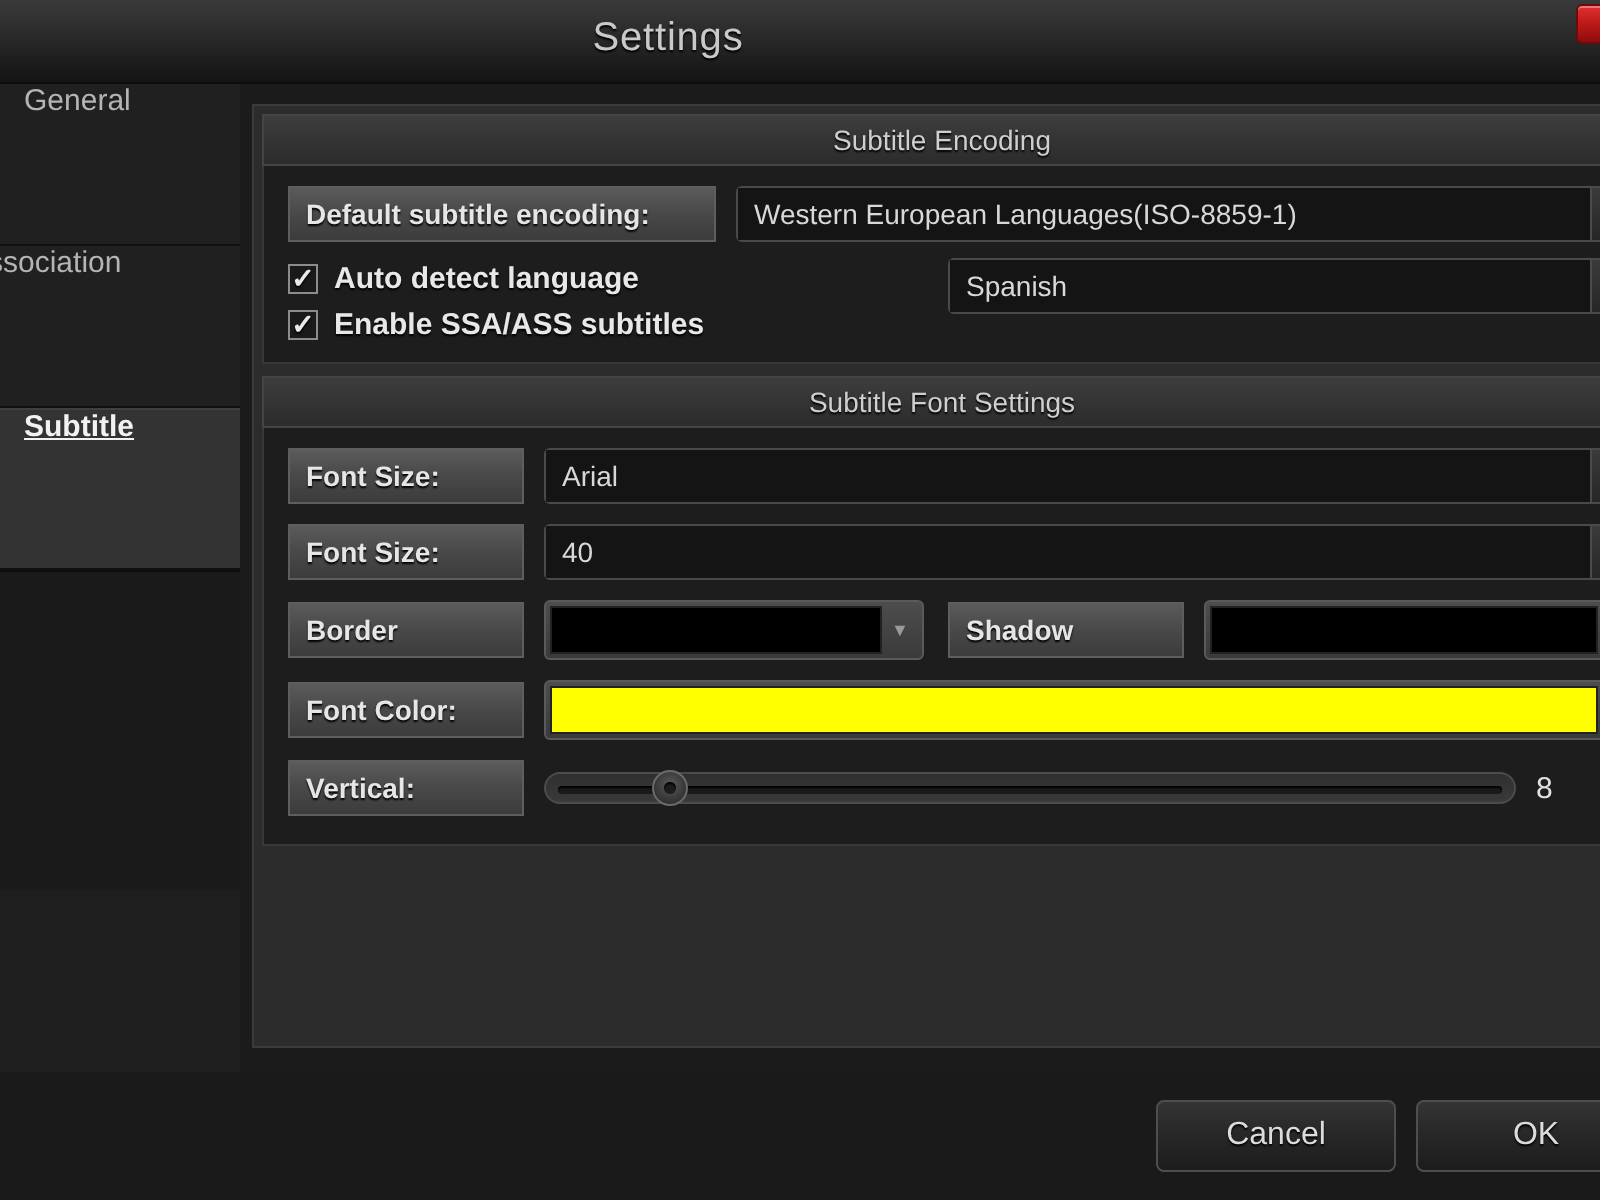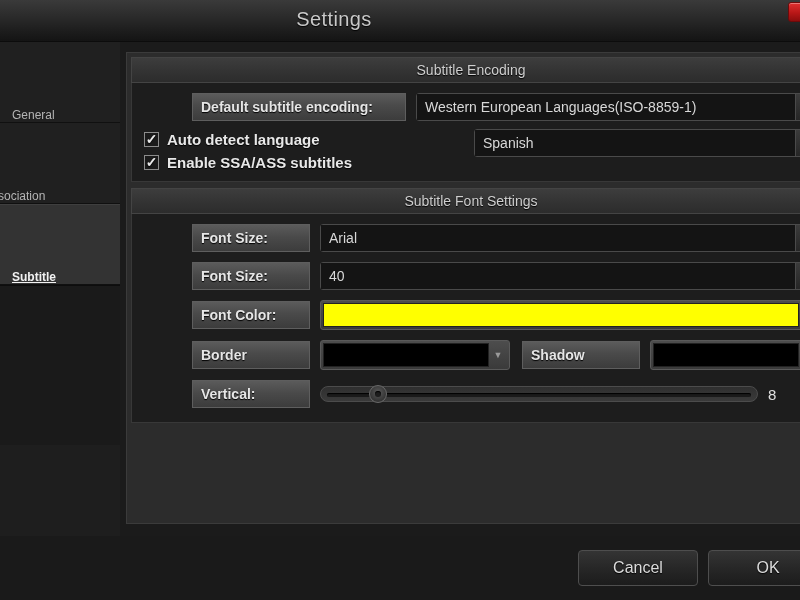--- a/index.html
+++ b/index.html
@@ -41,23 +41,23 @@
 
   
   .sidebar {
     position: absolute; left: 0; top: 42px;
     width: 120px; height: 558px;
     background: #1e1e1e;
   }
   .side-item {
     position: relative;
     height: 81px;
-    display: flex; align-items: flex-end;
+    display: flex; align-items: flex-start;
     padding-left: 12px;
-    font-size: 12px;
+    font-size: 15px;
     color: #b4b4b4;
     border-bottom: 1px solid #101010;
     background: #202020;
   }
   .side-item.selected {
     background: #333333;
     color: #f2f2f2;
     font-weight: bold;
     border-top: 1px solid #3f3f3f;
     text-decoration: underline;
@@ -99,21 +99,20 @@
 
   
   .plate {
     background: linear-gradient(to bottom, #5b5b5b 0%, #4a4a4a 45%, #3c3c3c 100%);
     border: 1px solid #5e5e5e;
     color: #e6e6e6;
     font-size: 14px; font-weight: bold;
     padding: 5px 8px;
     text-shadow: 0 1px 1px #000;
     white-space: nowrap;
-    margin-left: 48px;
   }
   .plate.w-enc { width: 214px; }
   .plate.w-fld { width: 118px; }
   .plate.w-sm  { width: 118px; }
 
   
   .combo {
     display: flex; align-items: stretch;
     background: #111;
     border: 1px solid #4a4a4a;
@@ -299,36 +298,36 @@
 
       <div class="row">
         <div class="plate w-fld">Font Size:</div>
         <div class="combo" style="margin-left:10px; margin-right:-22px;">
           <div class="val">40</div>
           <div class="arrow">▼</div>
         </div>
       </div>
 
       <div class="row">
+        <div class="plate w-sm">Border</div>
+        <div class="colorcombo" style="margin-left:10px; flex:0 0 190px;">
+          <div class="swatch" id="border-color-swatch" style="background: rgb(0, 0, 0);"></div>
+          <div class="arrow">▼</div>
+        </div>
+        <div class="plate w-sm" style="margin-left:12px;">Shadow</div>
+        <div class="colorcombo" style="margin-left:10px; margin-right:-22px; flex:1 1 auto;">
+          <div class="swatch" id="shadow-color-swatch" style="background: rgb(0, 0, 0);"></div>
+          <div class="arrow">▼</div>
+        </div>
+      </div>
+
+      <div class="row">
         <div class="plate w-fld">Font Color:</div>
         <div class="colorcombo" style="margin-left:10px; margin-right:-22px; flex:1 1 auto;">
           <div class="swatch" id="font-color-swatch" style="background: rgb(255, 255, 0);"></div>
-          <div class="arrow">▼</div>
-        </div>
-      </div>
-
-      <div class="row">
-        <div class="plate w-sm">Border</div>
-        <div class="colorcombo" style="margin-left:10px; flex:0 0 190px;">
-          <div class="swatch" id="border-color-swatch" style="background: rgb(0, 0, 0);"></div>
-          <div class="arrow">▼</div>
-        </div>
-        <div class="plate w-sm" style="margin-left:12px;">Shadow</div>
-        <div class="colorcombo" style="margin-left:10px; margin-right:-22px; flex:1 1 auto;">
-          <div class="swatch" id="shadow-color-swatch" style="background: rgb(0, 0, 0);"></div>
           <div class="arrow">▼</div>
         </div>
       </div>
 
       <div class="row" style="margin-bottom:0;">
         <div class="plate w-fld">Vertical:</div>
         <div class="slider">
           <div class="track"></div>
           <div class="knob" id="vertical-knob" style="left: 11%;"></div>
         </div>

